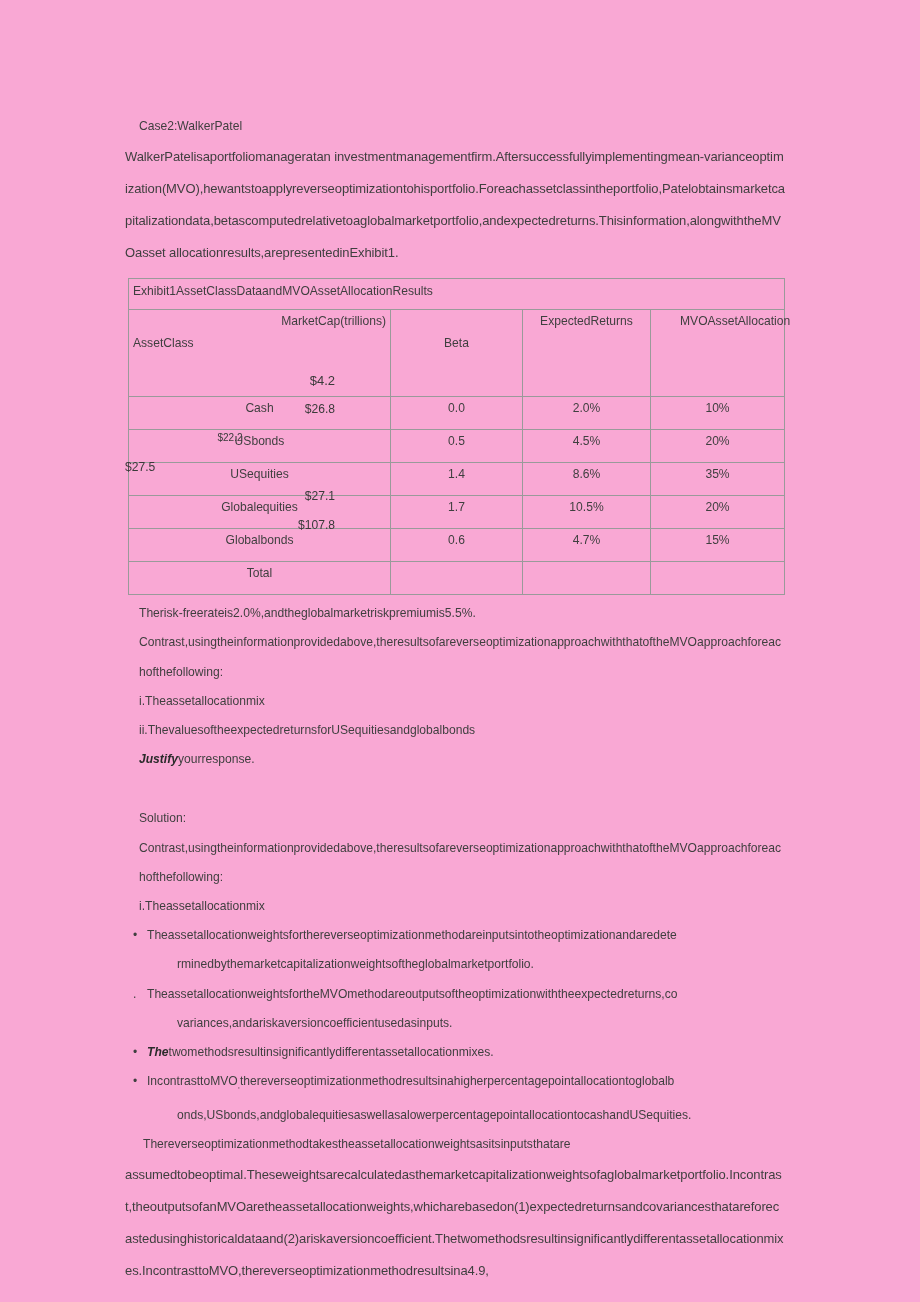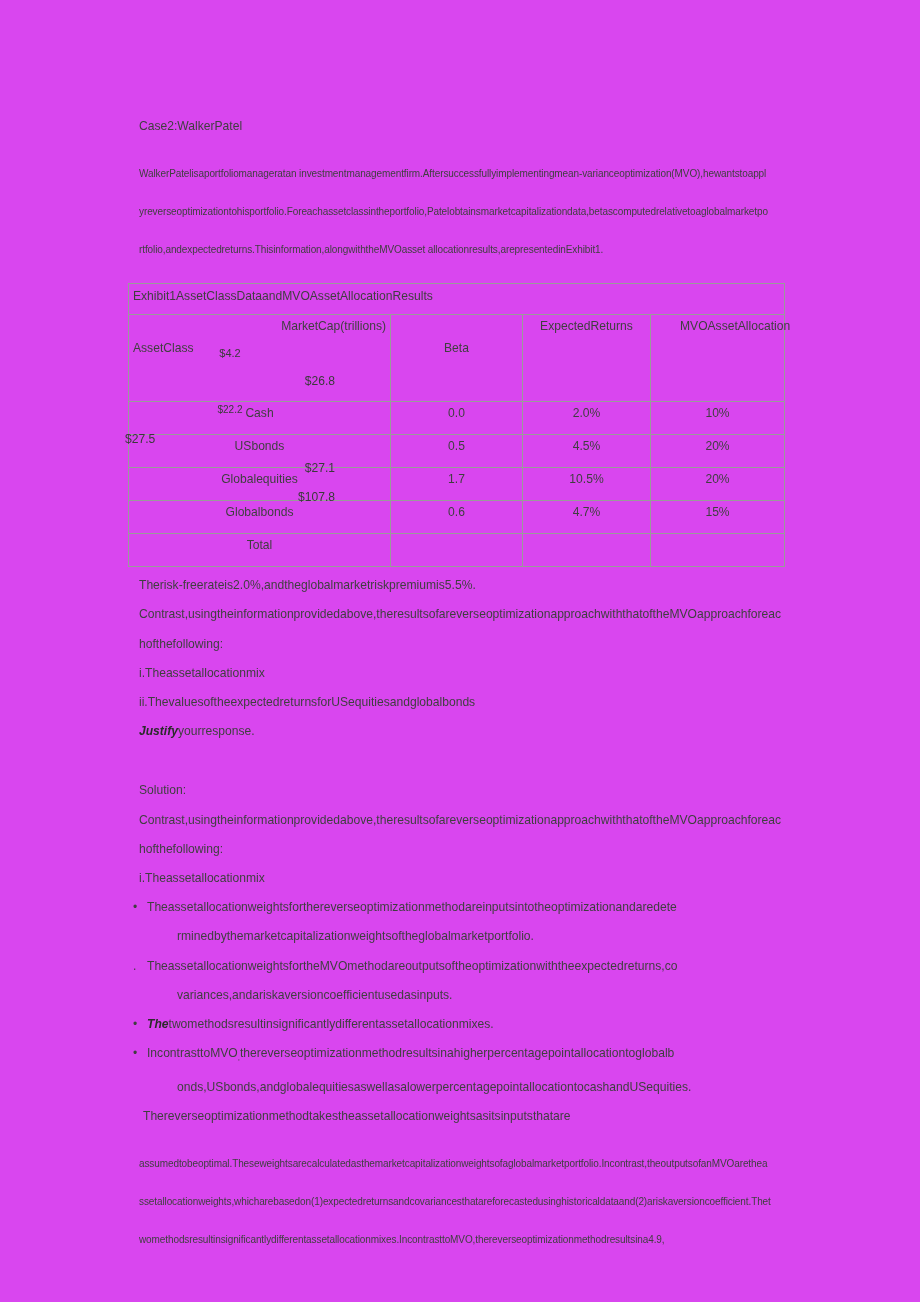--- a/index.html
+++ b/index.html
@@ -8,39 +8,39 @@
     background: #ffffff;
   }
   body {
     font-family: "Liberation Sans", sans-serif;
     color: #3a3a3a;
   }
   .page {
     position: relative;
     width: 920px;
     height: 1302px;
-    background: #d946ef;
+    background: #f9a8d4;
     overflow: hidden;
     box-sizing: border-box;
   }
   .content {
     position: absolute;
     left: 125px;
     top: 112px;
     width: 660px;
   }
 
   
   .para {
-    font-size: 10px;
-    line-height: 38px;
+    font-size: 13px;
+    line-height: 32px;
     color: #3f3f3f;
     letter-spacing: -0.1px;
     word-break: break-all;
-    margin: 14px;
+    margin: 0;
   }
   .heading {
     font-size: 12.1px;
     line-height: 29.2px;
     color: #3f3f3f;
     margin: 0;
     padding-left: 14px;
   }
   .bold-lead {
     font-weight: 700;
@@ -193,20 +193,26 @@
             <td class="body-cell center">2.0%</td>
             <td class="body-cell center">10%</td>
           </tr>
           <tr>
             <td class="body-cell left">USbonds</td>
             <td class="body-cell center">0.5</td>
             <td class="body-cell center">4.5%</td>
             <td class="body-cell center">20%</td>
           </tr>
           <tr>
+            <td class="body-cell left">USequities</td>
+            <td class="body-cell center">1.4</td>
+            <td class="body-cell center">8.6%</td>
+            <td class="body-cell center">35%</td>
+          </tr>
+          <tr>
             <td class="body-cell left">Globalequities</td>
             <td class="body-cell center">1.7</td>
             <td class="body-cell center">10.5%</td>
             <td class="body-cell center">20%</td>
           </tr>
           <tr>
             <td class="body-cell left">Globalbonds</td>
             <td class="body-cell center">0.6</td>
             <td class="body-cell center">4.7%</td>
             <td class="body-cell center">15%</td>
@@ -216,21 +222,21 @@
             <td class="body-cell center"></td>
             <td class="body-cell center"></td>
             <td class="body-cell center"></td>
           </tr>
         </tbody>
       </table>
     </div>
 
     <div style="position:relative;">
       <div style="position:absolute; left:0; top:-232px; width:262px; pointer-events:none;">
-        <div style="height:28px; line-height:28px; text-align:center; padding-right:52px; font-size:11px;">$4.2</div>
+        <div style="height:28px; line-height:28px; text-align:right; padding-right:52px; font-size:13px;">$4.2</div>
         <div style="height:29px; line-height:28px; text-align:right; padding-right:52px; font-size:12.1px;">$26.8</div>
         <div style="height:29px; line-height:28px; text-align:center; padding-right:52px; font-size:10px;">$22.2</div>
         <div style="height:29px; line-height:28px; text-align:left; padding-right:52px; font-size:12.1px;">$27.5</div>
         <div style="height:29px; line-height:28px; text-align:right; padding-right:52px; font-size:12.1px;">$27.1</div>
         <div style="height:29px; line-height:28px; text-align:right; padding-right:52px; font-size:12.1px;">$107.8</div>
       </div>
     </div>
 
     <div class="heading">Therisk-freerateis2.0%,andtheglobalmarketriskpremiumis5.5%.</div>
 

